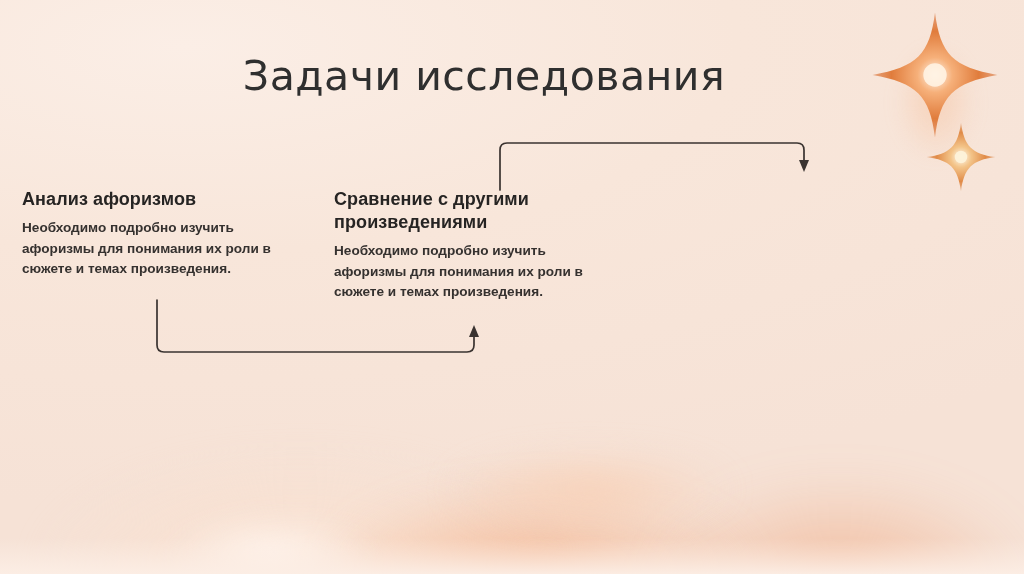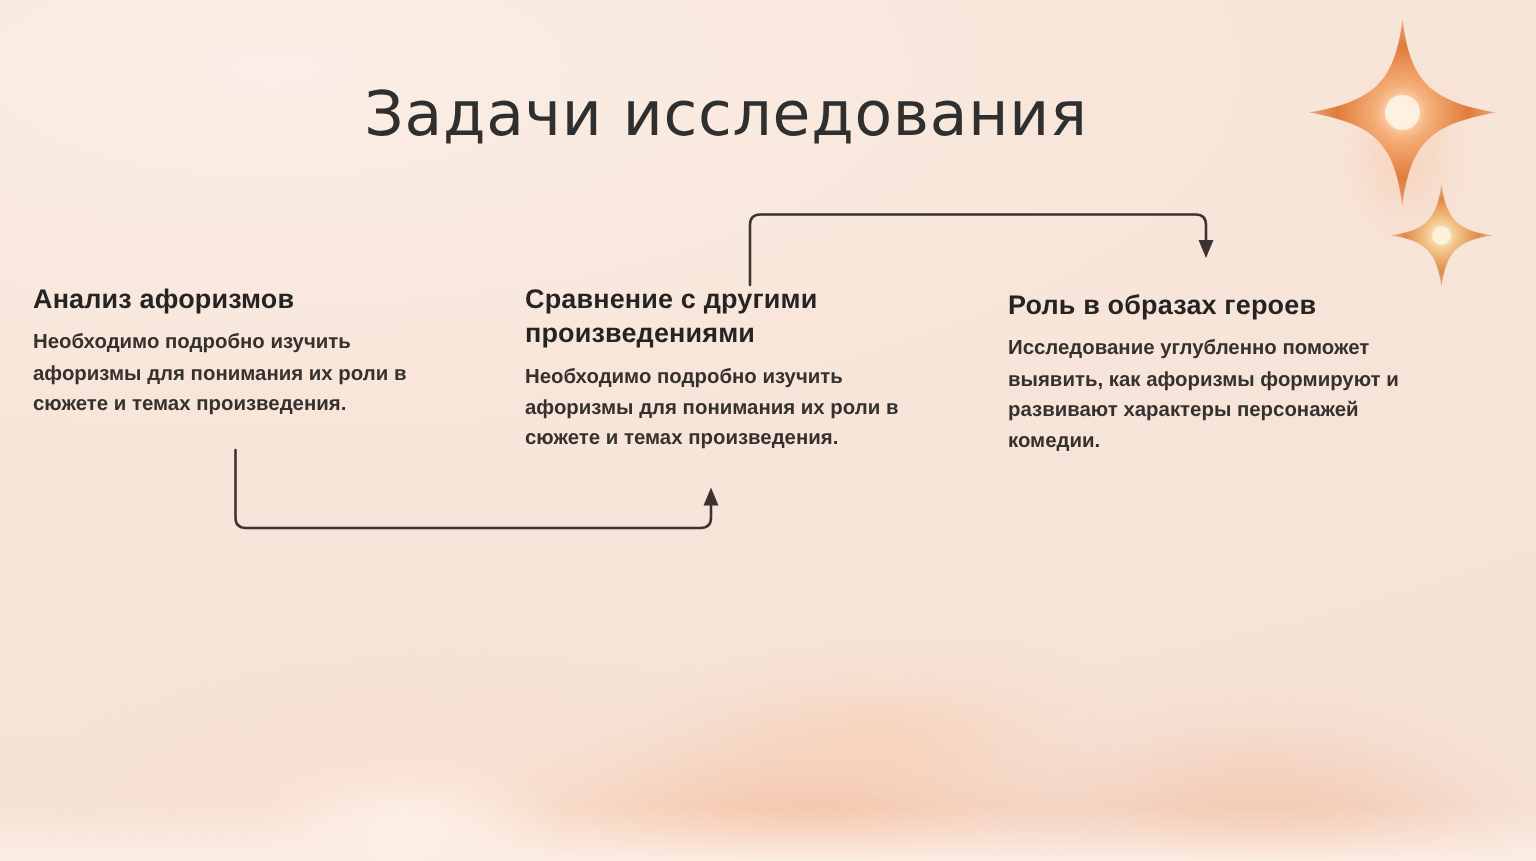--- a/index.html
+++ b/index.html
@@ -155,21 +155,21 @@
     letter-spacing: 0.1px;
   }
   .col-body {
     font-size: 13.6px;
     line-height: 1.52;
     color: #35312f;
     font-weight: bold;
   }
 
   #col1 { left: 22px;  top: 188px; width: 272px; }
-  #col2 { left: 334px; top: 188px; width: 270px; margin-left: 16px; }
+  #col2 { left: 334px; top: 188px; width: 270px; }
   #col3 { left: 672px; top: 192px; width: 262px; }
 
   
   .arrows {
     position: absolute;
     left: 0;
     top: 0;
     width: 1024px;
     height: 574px;
     pointer-events: none;
@@ -235,18 +235,14 @@
   <div id="col1" class="col">
     <div class="col-head">Анализ афоризмов</div>
     <div class="col-body">Необходимо подробно изучить афоризмы для понимания их роли в сюжете и темах произведения.</div>
   </div>
 
   <div id="col2" class="col">
     <div class="col-head">Сравнение с другими произведениями</div>
     <div class="col-body">Необходимо подробно изучить афоризмы для понимания их роли в сюжете и темах произведения.</div>
   </div>
 
-  <div id="col3" class="col">
-    <div class="col-head">Роль в образах героев</div>
-    <div class="col-body">Исследование углубленно поможет выявить, как афоризмы формируют и развивают характеры персонажей комедии.</div>
-  </div>
 
 </div>
 
 </body></html>

